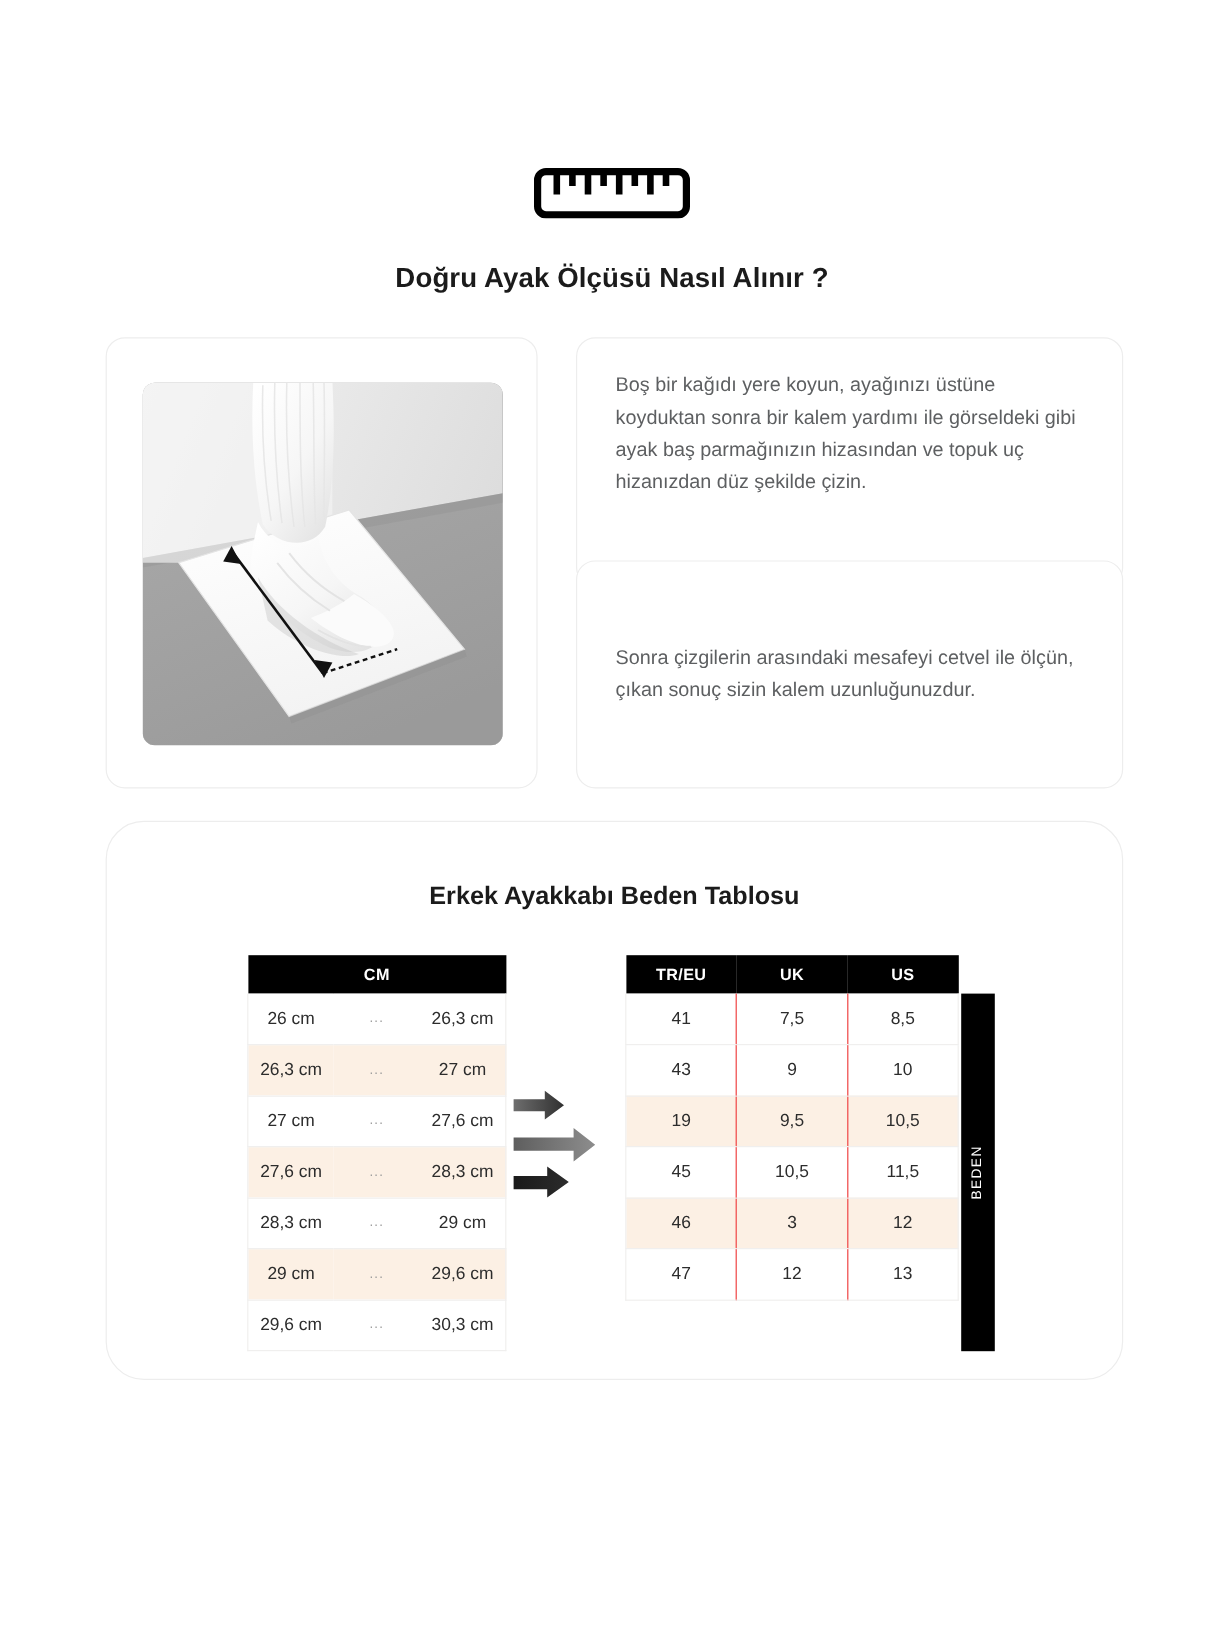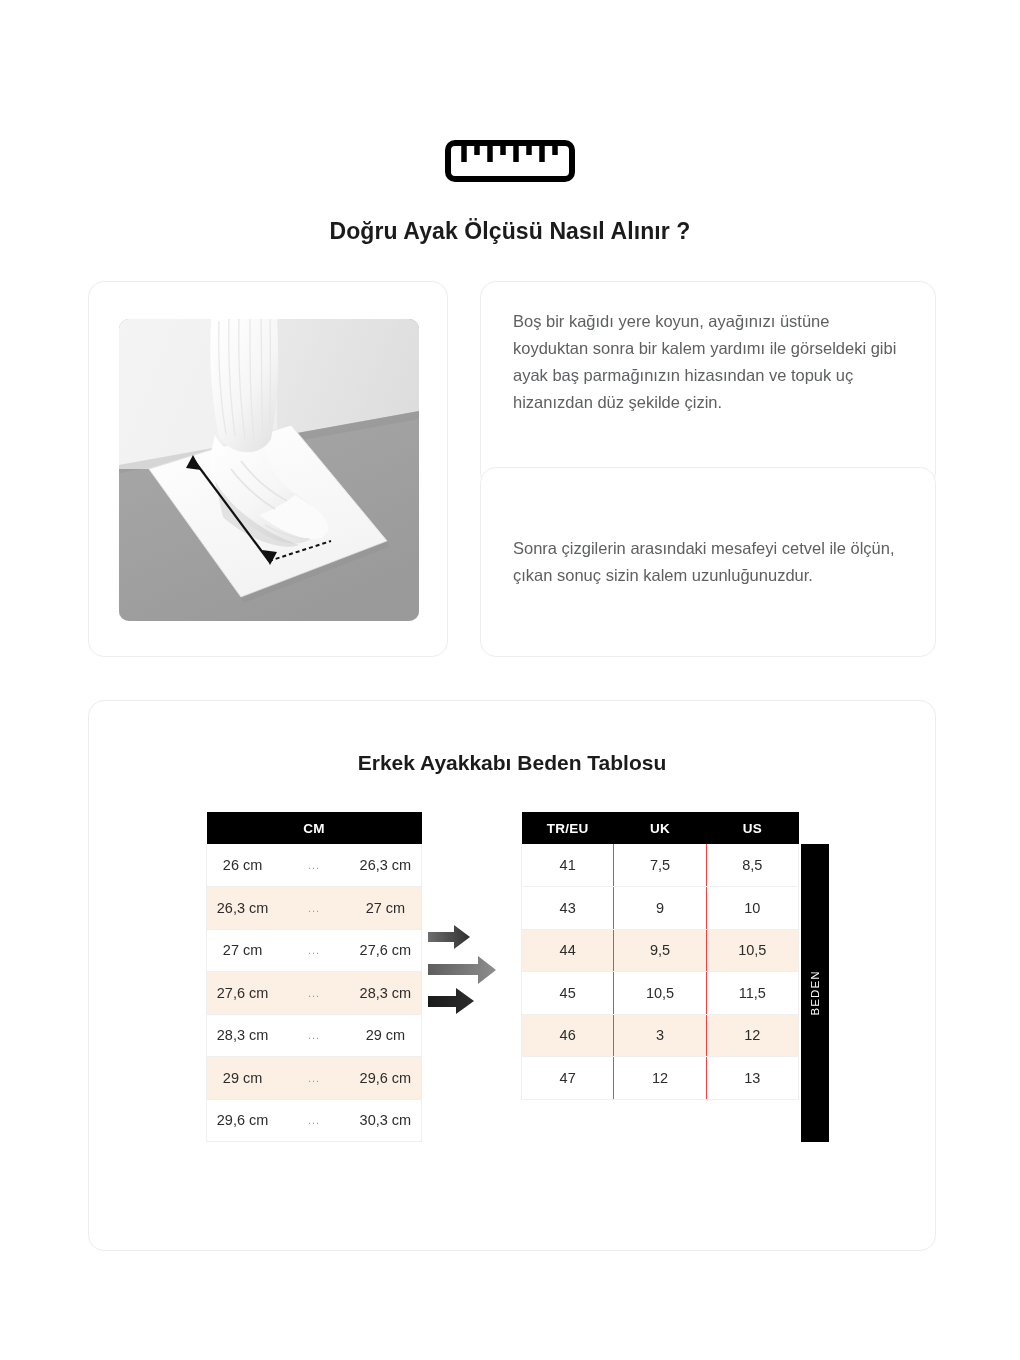--- a/index.html
+++ b/index.html
@@ -88,23 +88,24 @@
   .body-text {
     font-size: 16.5px;
     line-height: 27px;
     color: #5d5f61;
   }
 
   
   .table-card {
     position: absolute;
     left: 88px;
-    top: 700px;
+    top: 684px;
     width: 848px;
-    height: 551px;
+    height: 466px;
+    border-radius: 32px;
   }
 
   .table-title {
     position: absolute;
     left: 0; right: 0;
     top: 50px;
     text-align: center;
     font-size: 21px;
     font-weight: bold;
     color: #1b1b1b;
@@ -394,21 +395,21 @@
             <td>41</td>
             <td>7,5</td>
             <td>8,5</td>
           </tr>
           <tr>
             <td>43</td>
             <td>9</td>
             <td>10</td>
           </tr>
           <tr class="alt">
-            <td>44</td>
+            <td>19</td>
             <td>9,5</td>
             <td>10,5</td>
           </tr>
           <tr>
             <td>45</td>
             <td>10,5</td>
             <td>11,5</td>
           </tr>
           <tr class="alt">
             <td>46</td>

